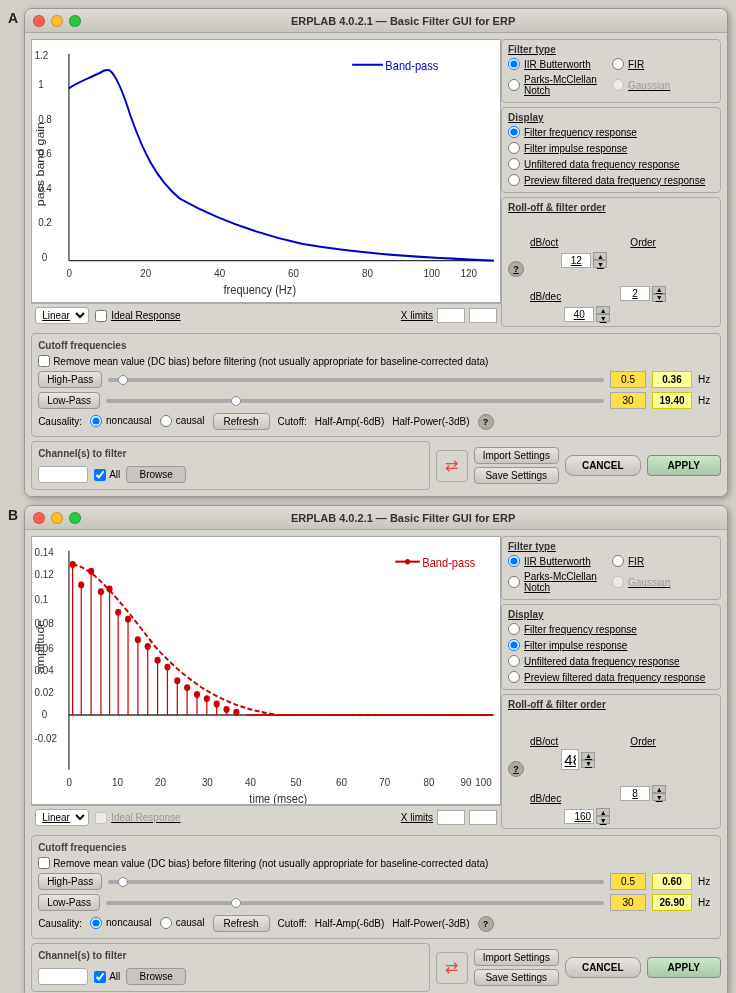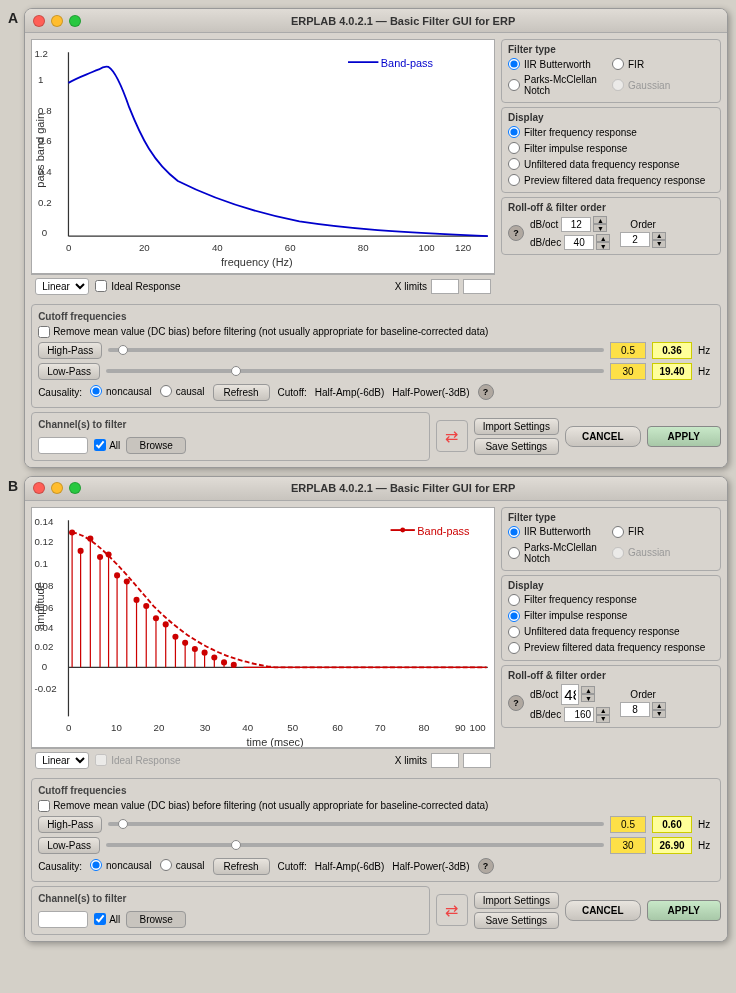--- a/index.html
+++ b/index.html
@@ -46,22 +46,22 @@
       font-size: 11px;
       font-weight: bold;
       color: #333;
     }
     .window-body {
       padding: 6px;
       background: #d8d4ce;
     }
     .top-section {
       display: flex;
-      gap: 6px;
       margin-bottom: 6px;
+      text-decoration: underline;
     }
     .chart-area {
       background: white;
       border: 1px solid #aaa;
       flex: 1;
       height: 200px;
       position: relative;
       overflow: hidden;
     }
     .chart-area svg {
@@ -158,20 +158,21 @@
       border: 1px solid #999;
       font-size: 7px;
       cursor: pointer;
       display: flex; align-items: center; justify-content: center;
       line-height: 1;
     }
     .spin-row {
       display: flex;
       align-items: center;
       gap: 2px;
+      margin-top: 36px;
     }
     .bottom-section {
       background: #d8d4ce;
       border: 1px solid #aaa;
       border-radius: 4px;
       padding: 6px;
       margin-bottom: 4px;
     }
     .section-title-bar {
       font-size: 10px;

